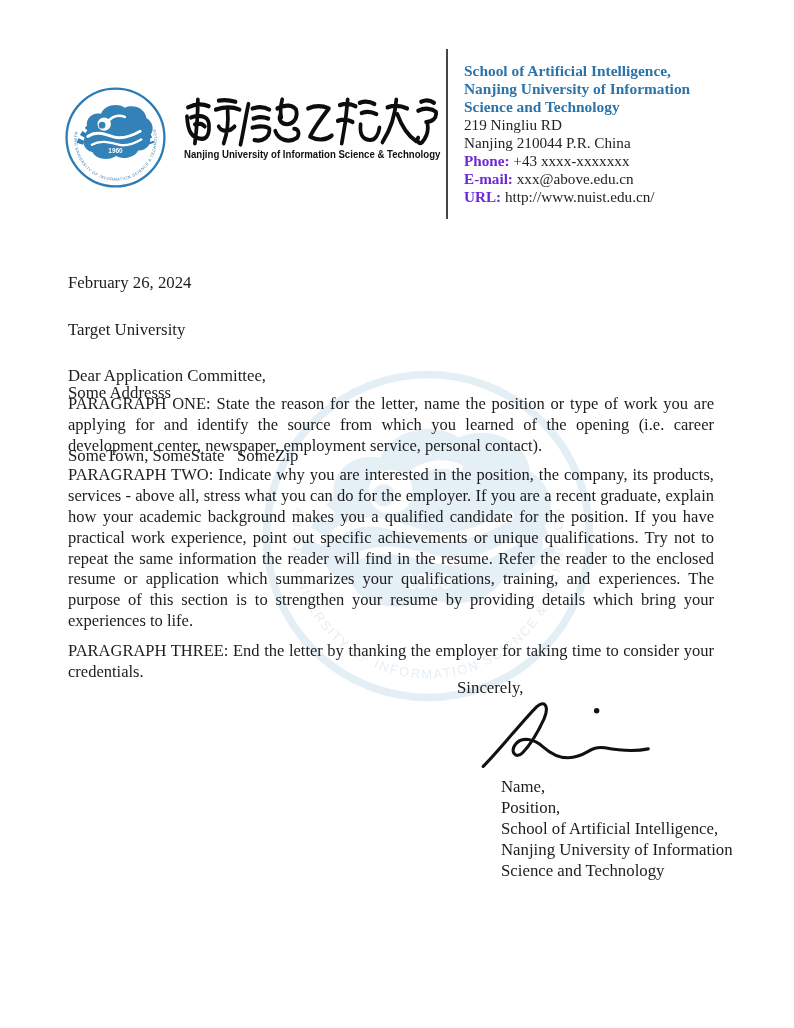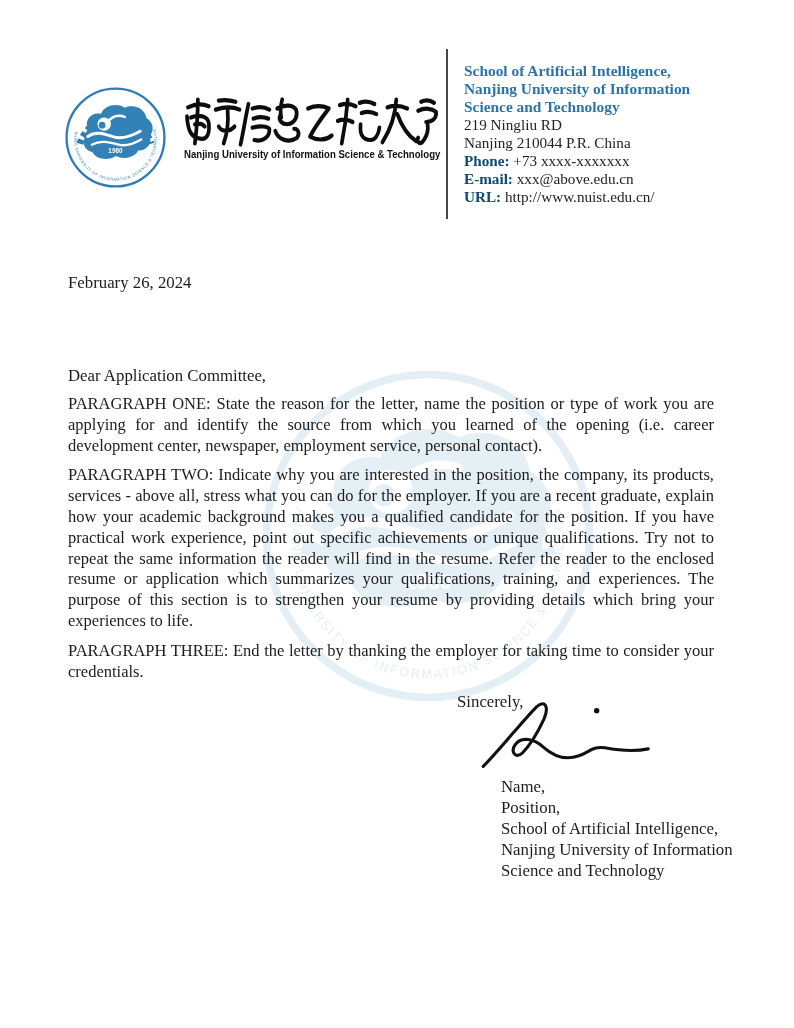--- a/index.html
+++ b/index.html
@@ -27,29 +27,29 @@
     font-weight:bold;font-size:10.7px;color:#111;
     white-space:nowrap;
     transform:scaleX(0.9);transform-origin:left center;
   }
   .contact-rule{position:absolute;left:446px;top:49px;width:2px;height:170px;background:#454545;}
   .contact{
     position:absolute;left:464px;top:62px;width:300px;
     font-size:15.2px;line-height:18px;color:#222;
   }
   .contact .school-line{color:#2b74aa;font-weight:bold;font-size:15.4px;}
-  .contact .lbl{color:#0c4a6e;font-weight:bold;}
+  .contact .lbl{color:#6d28d9;font-weight:bold;}
   
   .date{position:absolute;left:68px;top:236px;font-size:16.8px;margin-top:37px;}
   .recipient{position:absolute;left:68px;top:277px;font-size:16.8px;line-height:21px;white-space:pre-wrap;}
   .salutation{position:absolute;left:68px;top:366px;font-size:16.8px;}
   .paras{position:absolute;left:68px;top:394px;width:646px;}
   .paras p{margin:0 0 9px 0;font-size:16.5px;line-height:20.8px;text-align:justify;}
   
-  .sincerely{position:absolute;left:457px;top:692px;font-size:16.8px;}
+  .sincerely{position:absolute;left:457px;top:678px;font-size:16.8px;}
   .signature{position:absolute;left:477px;top:698px;width:196px;height:78px;}
   .sigblock{position:absolute;left:457px;top:776px;font-size:16.8px;line-height:21px;margin-left:44px;}
 </style>
 </head>
 <body>
 
 <div class="page">
 
   <svg class="watermark" viewBox="0 0 200 200" aria-hidden="true">
     <use href="#seal-art"></use>
@@ -92,27 +92,32 @@
 
   <div class="en-name">Nanjing University of Information Science &amp; Technology</div>
 
   <div class="contact-rule"></div>
   <div class="contact">
     <div class="school-line">School of Artificial Intelligence,</div>
     <div class="school-line">Nanjing University of Information</div>
     <div class="school-line">Science and Technology</div>
     <div>219 Ningliu RD</div>
     <div>Nanjing 210044 P.R. China</div>
-    <div><span class="lbl">Phone:</span> <span>+73 xxxx-xxxxxxx</span></div>
+    <div><span class="lbl">Phone:</span> <span>+43 xxxx-xxxxxxx</span></div>
     <div><span class="lbl">E-mail:</span> <span>xxx@above.edu.cn</span></div>
     <div><span class="lbl">URL:</span> <span>http://www.nuist.edu.cn/</span></div>
   </div>
 
   <div class="date">February 26, 2024</div>
 
+  <div class="recipient">
+    <div>Target University</div>
+    <div>Some Addresss</div>
+    <div>SomeTown, SomeState   SomeZip</div>
+  </div>
 
   <div class="salutation">Dear Application Committee,</div>
 
   <div class="paras">
     <p>PARAGRAPH ONE: State the reason for the letter, name the position or type of work you are applying for and identify the source from which you learned of the opening (i.e. career development center, newspaper, employment service, personal contact).</p>
     <p>PARAGRAPH TWO: Indicate why you are interested in the position, the company, its products, services - above all, stress what you can do for the employer. If you are a recent graduate, explain how your academic background makes you a qualified candidate for the position. If you have practical work experience, point out specific achievements or unique qualifications. Try not to repeat the same information the reader will find in the resume. Refer the reader to the enclosed resume or application which summarizes your qualifications, training, and experiences. The purpose of this section is to strengthen your resume by providing details which bring your experiences to life.</p>
     <p>PARAGRAPH THREE: End the letter by thanking the employer for taking time to consider your credentials.</p>
   </div>
 
   <div class="sincerely">Sincerely,</div>

